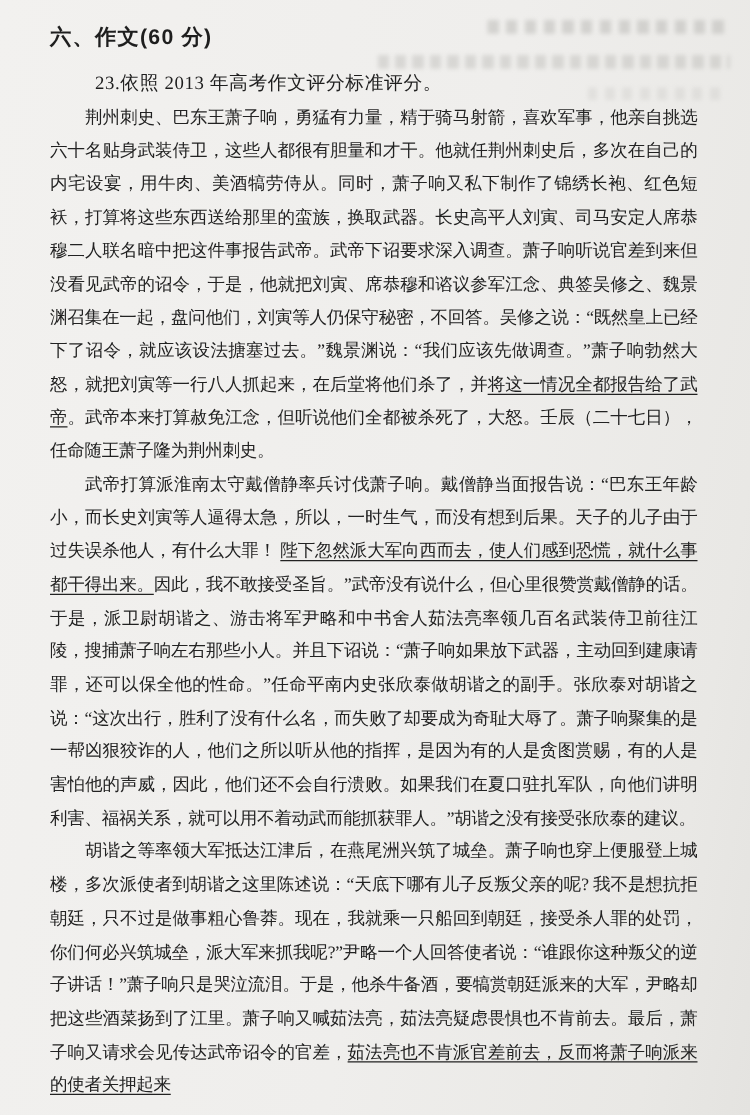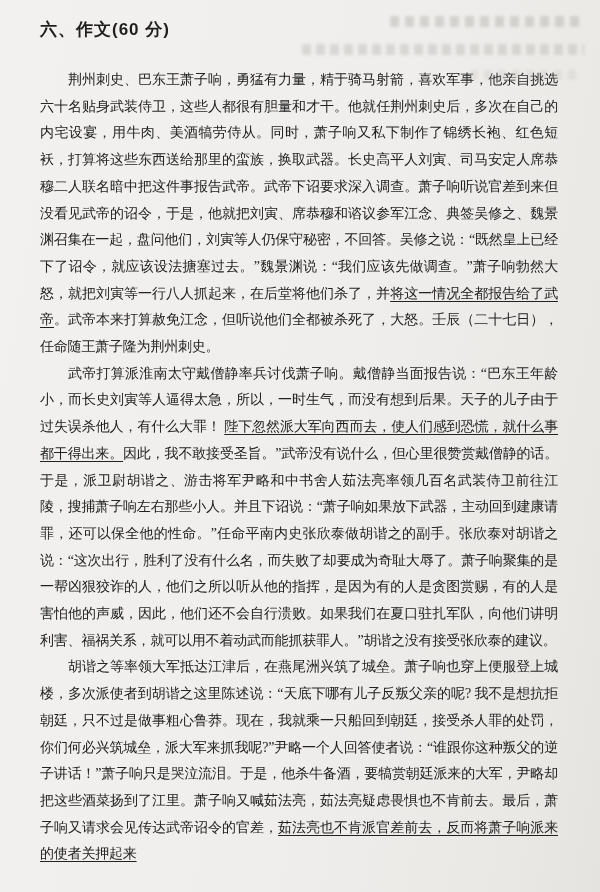--- a/index.html
+++ b/index.html
@@ -37,21 +37,21 @@
   }
   .body-para{
     margin:0;
     text-indent:2em;
     text-align:justify;
     font-size:14px;
     line-height:26.7px;
     letter-spacing:-0.2px;
     color:#222;
   }
-  .body-para.first{margin-top:25px;}
+  .body-para.first{margin-top:4px;}
   .u{
     text-decoration:underline;
     text-underline-offset:3px;
     text-decoration-thickness:1px;
   }
   .page-footer{
     position:absolute;
     left:0;right:0;bottom:13px;
     text-align:center;
     font-size:15px;
@@ -79,20 +79,21 @@
 <div class="page">
 
   <div class="bleed bleed-1"></div>
   <div class="bleed bleed-2"></div>
   <div class="bleed bleed-3"></div>
 
   <div class="content">
 
     <h1 class="section-heading">六、作文(60 分)</h1>
 
+    <p class="item-line">23.依照 2013 年高考作文评分标准评分。</p>
 
 
     <p class="body-para first"><span>荆州刺史、巴东王萧子响，勇猛有力量，精于骑马射箭，喜欢军事，他亲自挑选六十名贴身武装侍卫，这些人都很有胆量和才干。他就任荆州刺史后，多次在自己的内宅设宴，用牛肉、美酒犒劳侍从。同时，萧子响又私下制作了锦绣长袍、红色短袄，打算将这些东西送给那里的蛮族，换取武器。长史高平人刘寅、司马安定人席恭穆二人联名暗中把这件事报告武帝。武帝下诏要求深入调查。萧子响听说官差到来但没看见武帝的诏令，于是，他就把刘寅、席恭穆和谘议参军江念、典签吴修之、魏景渊召集在一起，盘问他们，刘寅等人仍保守秘密，不回答。吴修之说：“既然皇上已经下了诏令，就应该设法搪塞过去。”魏景渊说：“我们应该先做调查。”萧子响勃然大怒，就把刘寅等一行八人抓起来，在后堂将他们杀了，并</span><span class="u">将这一情况全都报告给了武帝</span><span>。武帝本来打算赦免江念，但听说他们全都被杀死了，大怒。壬辰（二十七日），任命随王萧子隆为荆州刺史。</span></p>
 
     <p class="body-para"><span>武帝打算派淮南太守戴僧静率兵讨伐萧子响。戴僧静当面报告说：“巴东王年龄小，而长史刘寅等人逼得太急，所以，一时生气，而没有想到后果。天子的儿子由于过失误杀他人，有什么大罪！ </span><span class="u">陛下忽然派大军向西而去，使人们感到恐慌，就什么事都干得出来。</span><span>因此，我不敢接受圣旨。”武帝没有说什么，但心里很赞赏戴僧静的话。于是，派卫尉胡谐之、游击将军尹略和中书舍人茹法亮率领几百名武装侍卫前往江陵，搜捕萧子响左右那些小人。并且下诏说：“萧子响如果放下武器，主动回到建康请罪，还可以保全他的性命。”任命平南内史张欣泰做胡谐之的副手。张欣泰对胡谐之说：“这次出行，胜利了没有什么名，而失败了却要成为奇耻大辱了。萧子响聚集的是一帮凶狠狡诈的人，他们之所以听从他的指挥，是因为有的人是贪图赏赐，有的人是害怕他的声威，因此，他们还不会自行溃败。如果我们在夏口驻扎军队，向他们讲明利害、福祸关系，就可以用不着动武而能抓获罪人。”胡谐之没有接受张欣泰的建议。</span></p>
 
     <p class="body-para"><span>胡谐之等率领大军抵达江津后，在燕尾洲兴筑了城垒。萧子响也穿上便服登上城楼，多次派使者到胡谐之这里陈述说：“天底下哪有儿子反叛父亲的呢? 我不是想抗拒朝廷，只不过是做事粗心鲁莽。现在，我就乘一只船回到朝廷，接受杀人罪的处罚，你们何必兴筑城垒，派大军来抓我呢?”尹略一个人回答使者说：“谁跟你这种叛父的逆子讲话！”萧子响只是哭泣流泪。于是，他杀牛备酒，要犒赏朝廷派来的大军，尹略却把这些酒菜扬到了江里。萧子响又喊茹法亮，茹法亮疑虑畏惧也不肯前去。最后，萧子响又请求会见传达武帝诏令的官差，</span><span class="u">茹法亮也不肯派官差前去，反而将萧子响派来的使者关押起来</span></p>
 
   </div>
 

